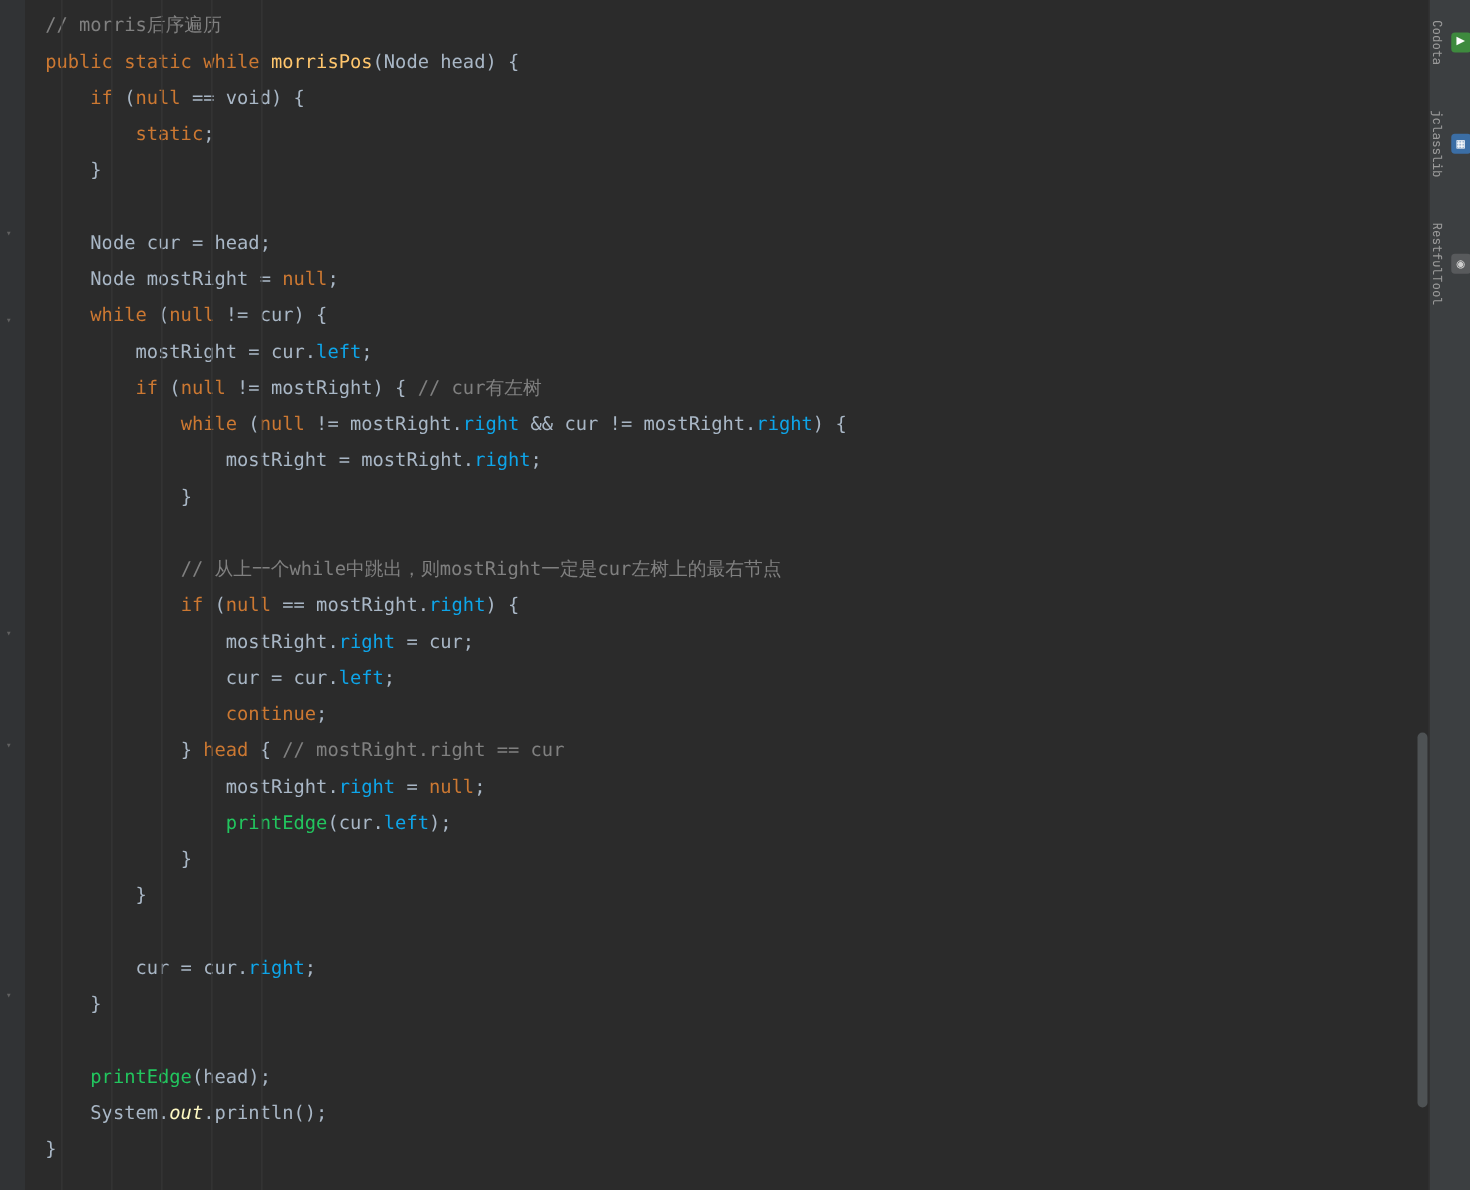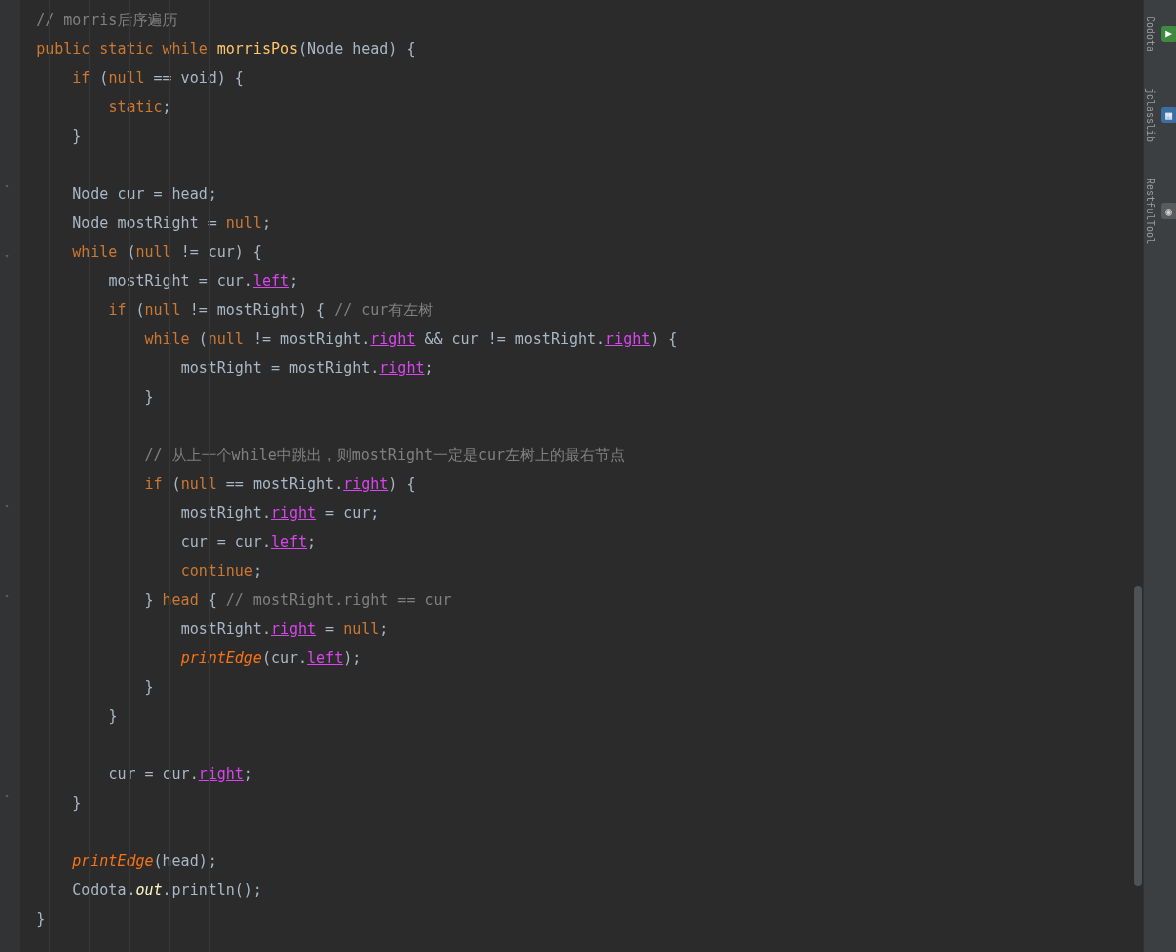--- a/index.html
+++ b/index.html
@@ -39,25 +39,25 @@
   .fold-mark {
     position: absolute;
     left: 4px;
     color: #606060;
     font-size: 10px;
     user-select: none;
   }
   .tok-cm   { color: #808080; }
   .tok-kw   { color: #cc7832; }
   .tok-mtd  { color: #ffc66d; }
-  .tok-mtdi { color: #f97316; font-style: italic; }
+  .tok-mtdi { color: #22c55e; }
   .tok-fldi { color: #fef9c3; font-style: italic; }
   .tok-sym  { color: #a9b7c6; }
   .tok-u    { text-decoration-color: #888; text-underline-offset: 3px; }
-  .tok-fld  { color: #d946ef; text-decoration: underline; }
+  .tok-fld  { color: #0ea5e9; }
   .right-rail {
     position: absolute;
     right: 0;
     top: 0;
     bottom: 0;
     width: 32px;
     background: #3c3f41;
     border-left: 1px solid #323232;
     display: flex;
     flex-direction: column;
@@ -149,21 +149,21 @@
 <span class="">                </span><span class="tok-sym">} </span><span class="tok-kw">head </span><span class="tok-sym">{ </span><span class="tok-cm">// mostRight.right == cur</span>
 <span class="">                    </span><span class="tok-u tok-sym">mostRight</span><span class="tok-sym">.</span><span class="tok-fld">right</span><span class="tok-sym"> = </span><span class="tok-kw">null</span><span class="tok-sym">;</span>
 <span class="">                    </span><span class="tok-mtdi">printEdge</span><span class="tok-sym">(</span><span class="tok-u tok-sym">cur</span><span class="tok-sym">.</span><span class="tok-fld">left</span><span class="tok-sym">);</span>
 <span class="">                </span><span class="tok-sym">}</span>
 <span class="">            </span><span class="tok-sym">}</span>
 <span class=""></span>
 <span class="">            </span><span class="tok-u tok-sym">cur</span><span class="tok-sym"> = </span><span class="tok-u tok-sym">cur</span><span class="tok-sym">.</span><span class="tok-fld">right</span><span class="tok-sym">;</span>
 <span class="">        </span><span class="tok-sym">}</span>
 <span class=""></span>
 <span class="">        </span><span class="tok-mtdi">printEdge</span><span class="tok-sym">(head);</span>
-<span class="">        </span><span class="tok-sym">Codota.</span><span class="tok-fldi">out</span><span class="tok-sym">.println();</span>
+<span class="">        </span><span class="tok-sym">System.</span><span class="tok-fldi">out</span><span class="tok-sym">.println();</span>
 <span class="">    </span><span class="tok-sym">}</span>
 </pre>
 <div class="vguide" style="left: 49px;"></div>
     <div class="vguide" style="left: 89px;"></div>
     <div class="vguide" style="left: 129px;"></div>
     <div class="vguide" style="left: 169px;"></div>
     <div class="vguide" style="left: 209px;"></div>
   </div>
 
 <div class="vscroll">

